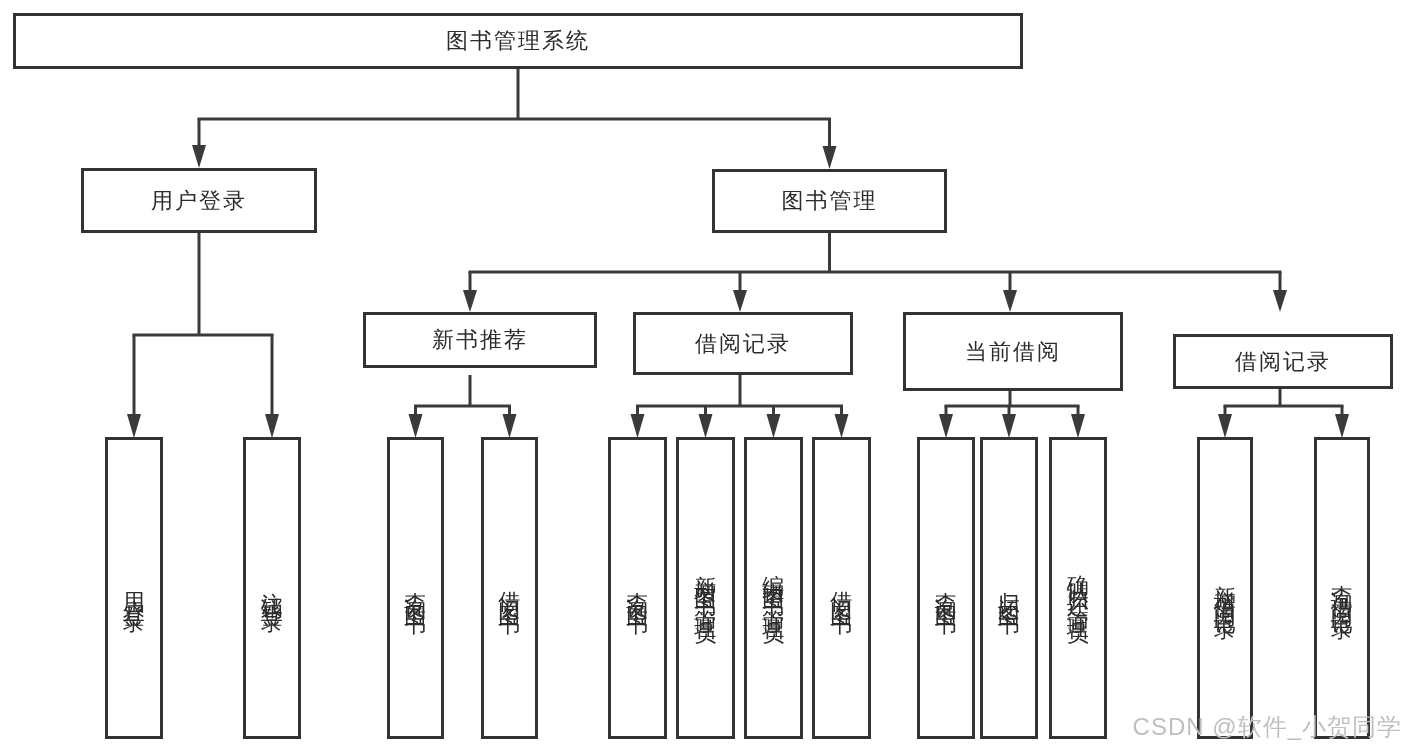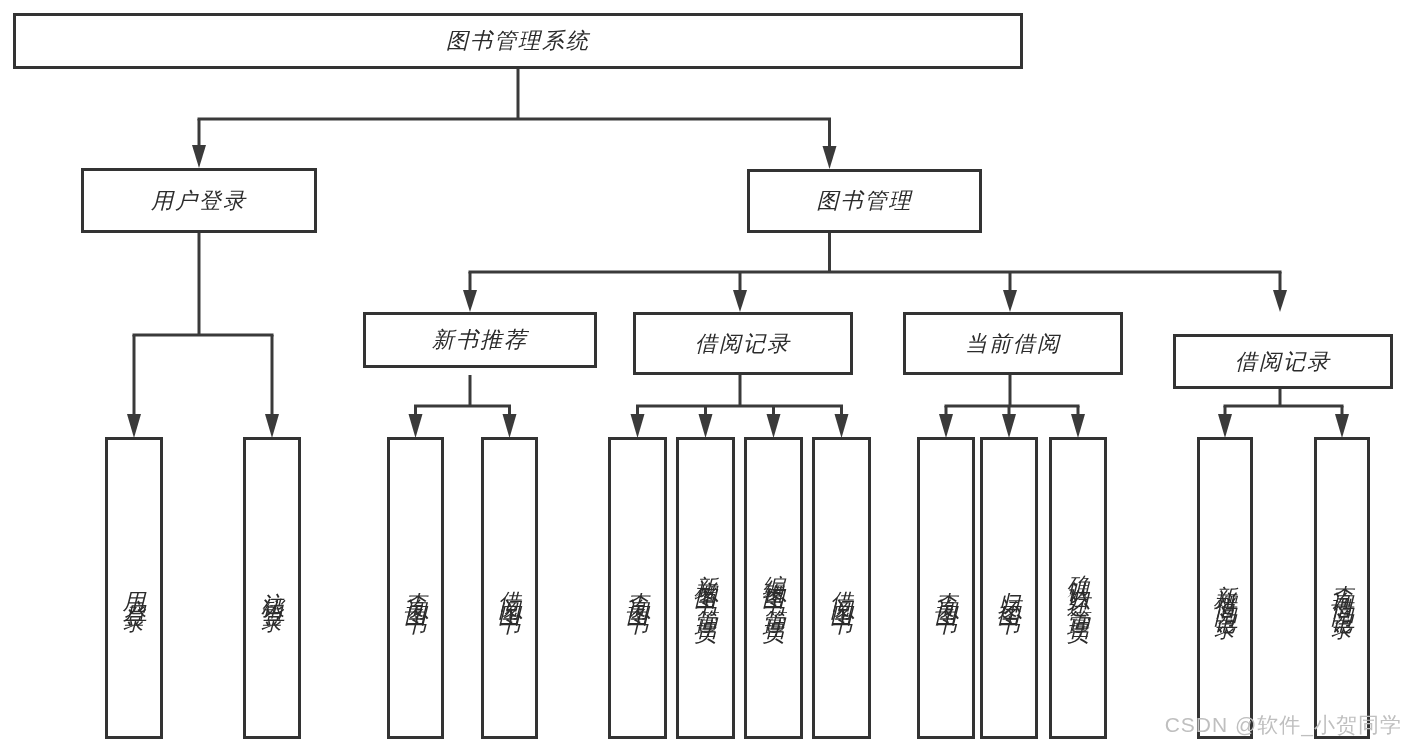--- a/index.html
+++ b/index.html
@@ -8,30 +8,30 @@
     font-family:"Liberation Sans","DejaVu Sans",sans-serif;overflow:hidden;
     color:var(--text,#2b2b2b);
   }
   .connectors{position:absolute;left:0;top:0;width:1405px;height:747px;z-index:1;}
   .connectors line{stroke:var(--line,#3a3a3a);stroke-width:3;}
   .connectors polygon{fill:var(--line,#3a3a3a);}
   .box{
     position:absolute;box-sizing:border-box;background:#ffffff;
     border:3px solid var(--border,#333333);
     display:flex;align-items:center;justify-content:center;
-    z-index:2;font-size:22px;letter-spacing:2px;color:var(--text,#2b2b2b);font-style:italic;
+    z-index:2;font-size:22px;letter-spacing:2px;color:var(--text,#2b2b2b);
   }
   .leaf{letter-spacing:0;}
   .leaf .vtext{
     writing-mode:vertical-rl;text-orientation:mixed;
     font-size:22px;letter-spacing:7px;line-height:1.15;
   }
   .watermark{
     position:absolute;right:3px;top:711px;z-index:3;
-    font-size:21px;letter-spacing:1px;color:var(--watermark,#bfbfbf);
+    font-size:24px;letter-spacing:1px;color:var(--watermark,#bfbfbf);
     white-space:nowrap;
   }
 </style>
 </head>
 <body>
 
 <div class="stage">
 
   <svg class="connectors" viewBox="0 0 1405 747" xmlns="http://www.w3.org/2000/svg">
 
@@ -109,31 +109,31 @@
     </g>
   </svg>
 
   <div class="box" style="left:13px;top:13px;width:1010px;height:56px;">
     <span>图书管理系统</span>
   </div>
 
   <div class="box" style="left:81px;top:168px;width:236px;height:65px;">
     <span>用户登录</span>
   </div>
-  <div class="box" style="left:712px;top:169px;width:235px;height:64px;margin-left:35px;">
+  <div class="box" style="left:712px;top:169px;width:235px;height:64px;">
     <span>图书管理</span>
   </div>
 
   <div class="box" style="left:363px;top:312px;width:234px;height:56px;">
     <span>新书推荐</span>
   </div>
   <div class="box" style="left:633px;top:312px;width:220px;height:63px;">
     <span>借阅记录</span>
   </div>
-  <div class="box" style="left:903px;top:312px;width:220px;height:63px;">
+  <div class="box" style="left:903px;top:312px;width:220px;height:79px;">
     <span>当前借阅</span>
   </div>
   <div class="box" style="left:1173px;top:312px;width:220px;height:55px;margin-top:22px;">
     <span>借阅记录</span>
   </div>
 
   <div class="box leaf" style="left:105px;top:437px;width:58px;height:302px;">
     <span class="vtext">用户登录</span>
   </div>
   <div class="box leaf" style="left:243px;top:437px;width:58px;height:302px;">

